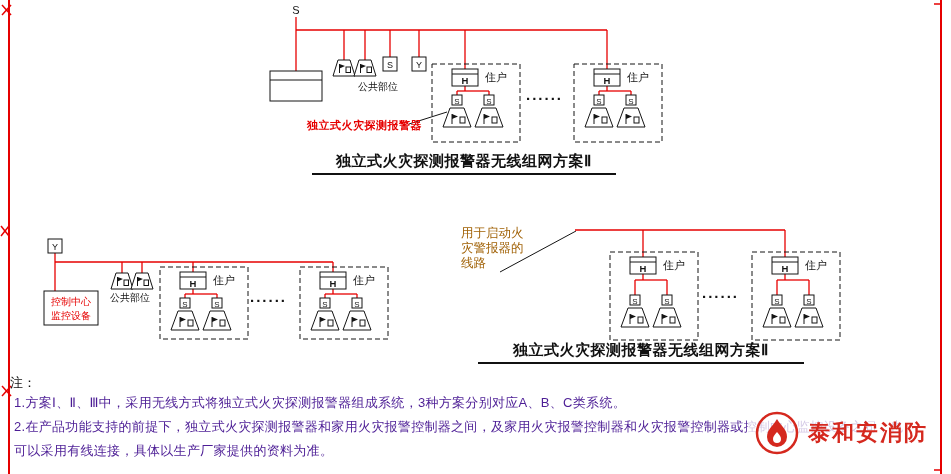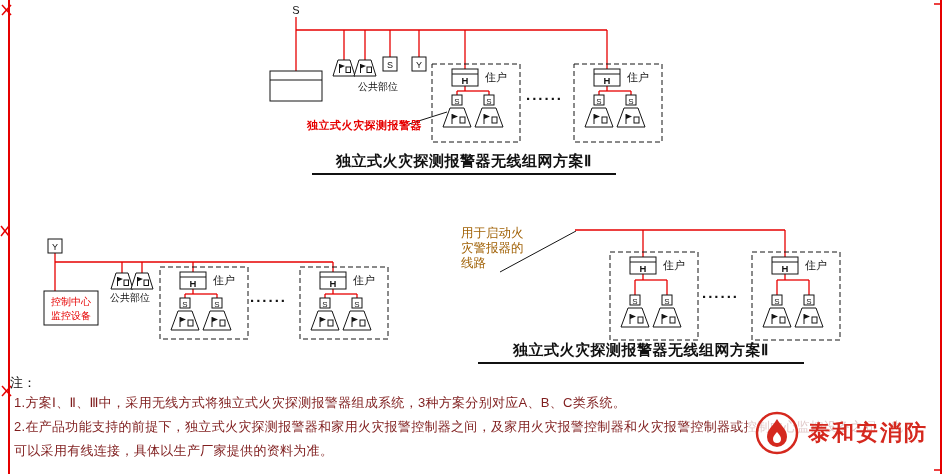--- a/index.html
+++ b/index.html
@@ -15,21 +15,21 @@
   .wire{ stroke:#e60000; stroke-width:1.3; fill:none; }
   .mark{ stroke:#e60000; stroke-width:1.5; fill:none; }
 
   .caption { position:absolute; font-weight:bold; font-size:15px; color:#111;
              text-align:center; border-bottom:2px solid #111; padding-bottom:2px;
              letter-spacing:0.5px; white-space:nowrap; }
   .red-note { position:absolute; color:#e60000; font-size:11px; font-weight:bold; letter-spacing:0.5px; white-space:nowrap; }
   .trigger-note { position:absolute; left:461px; top:226px; width:68px; font-size:12.5px;
                   line-height:15px; color:#a16207; word-break:break-all; }
   .note-heading { position:absolute; left:10px; top:374px; font-size:13px; color:#111; }
-  .note { position:absolute; left:14px; font-size:13px; color:#7f1d1d; white-space:nowrap; letter-spacing:0.3px; }
+  .note { position:absolute; left:14px; font-size:13px; color:#4c1d95; white-space:nowrap; letter-spacing:0.3px; }
   .stamp { position:absolute; left:748px; top:408px; display:flex; align-items:center; gap:8px;
            background:rgba(255,255,255,0.75); padding:2px 6px; }
   .stamp-text { font-size:22px; font-weight:bold; color:#d5281e; letter-spacing:2px; white-space:nowrap; }
 </style>
 </head>
 <body>
 
 <div class="page">
 
   <svg class="diagram" width="951" height="474" viewBox="0 0 951 474">

